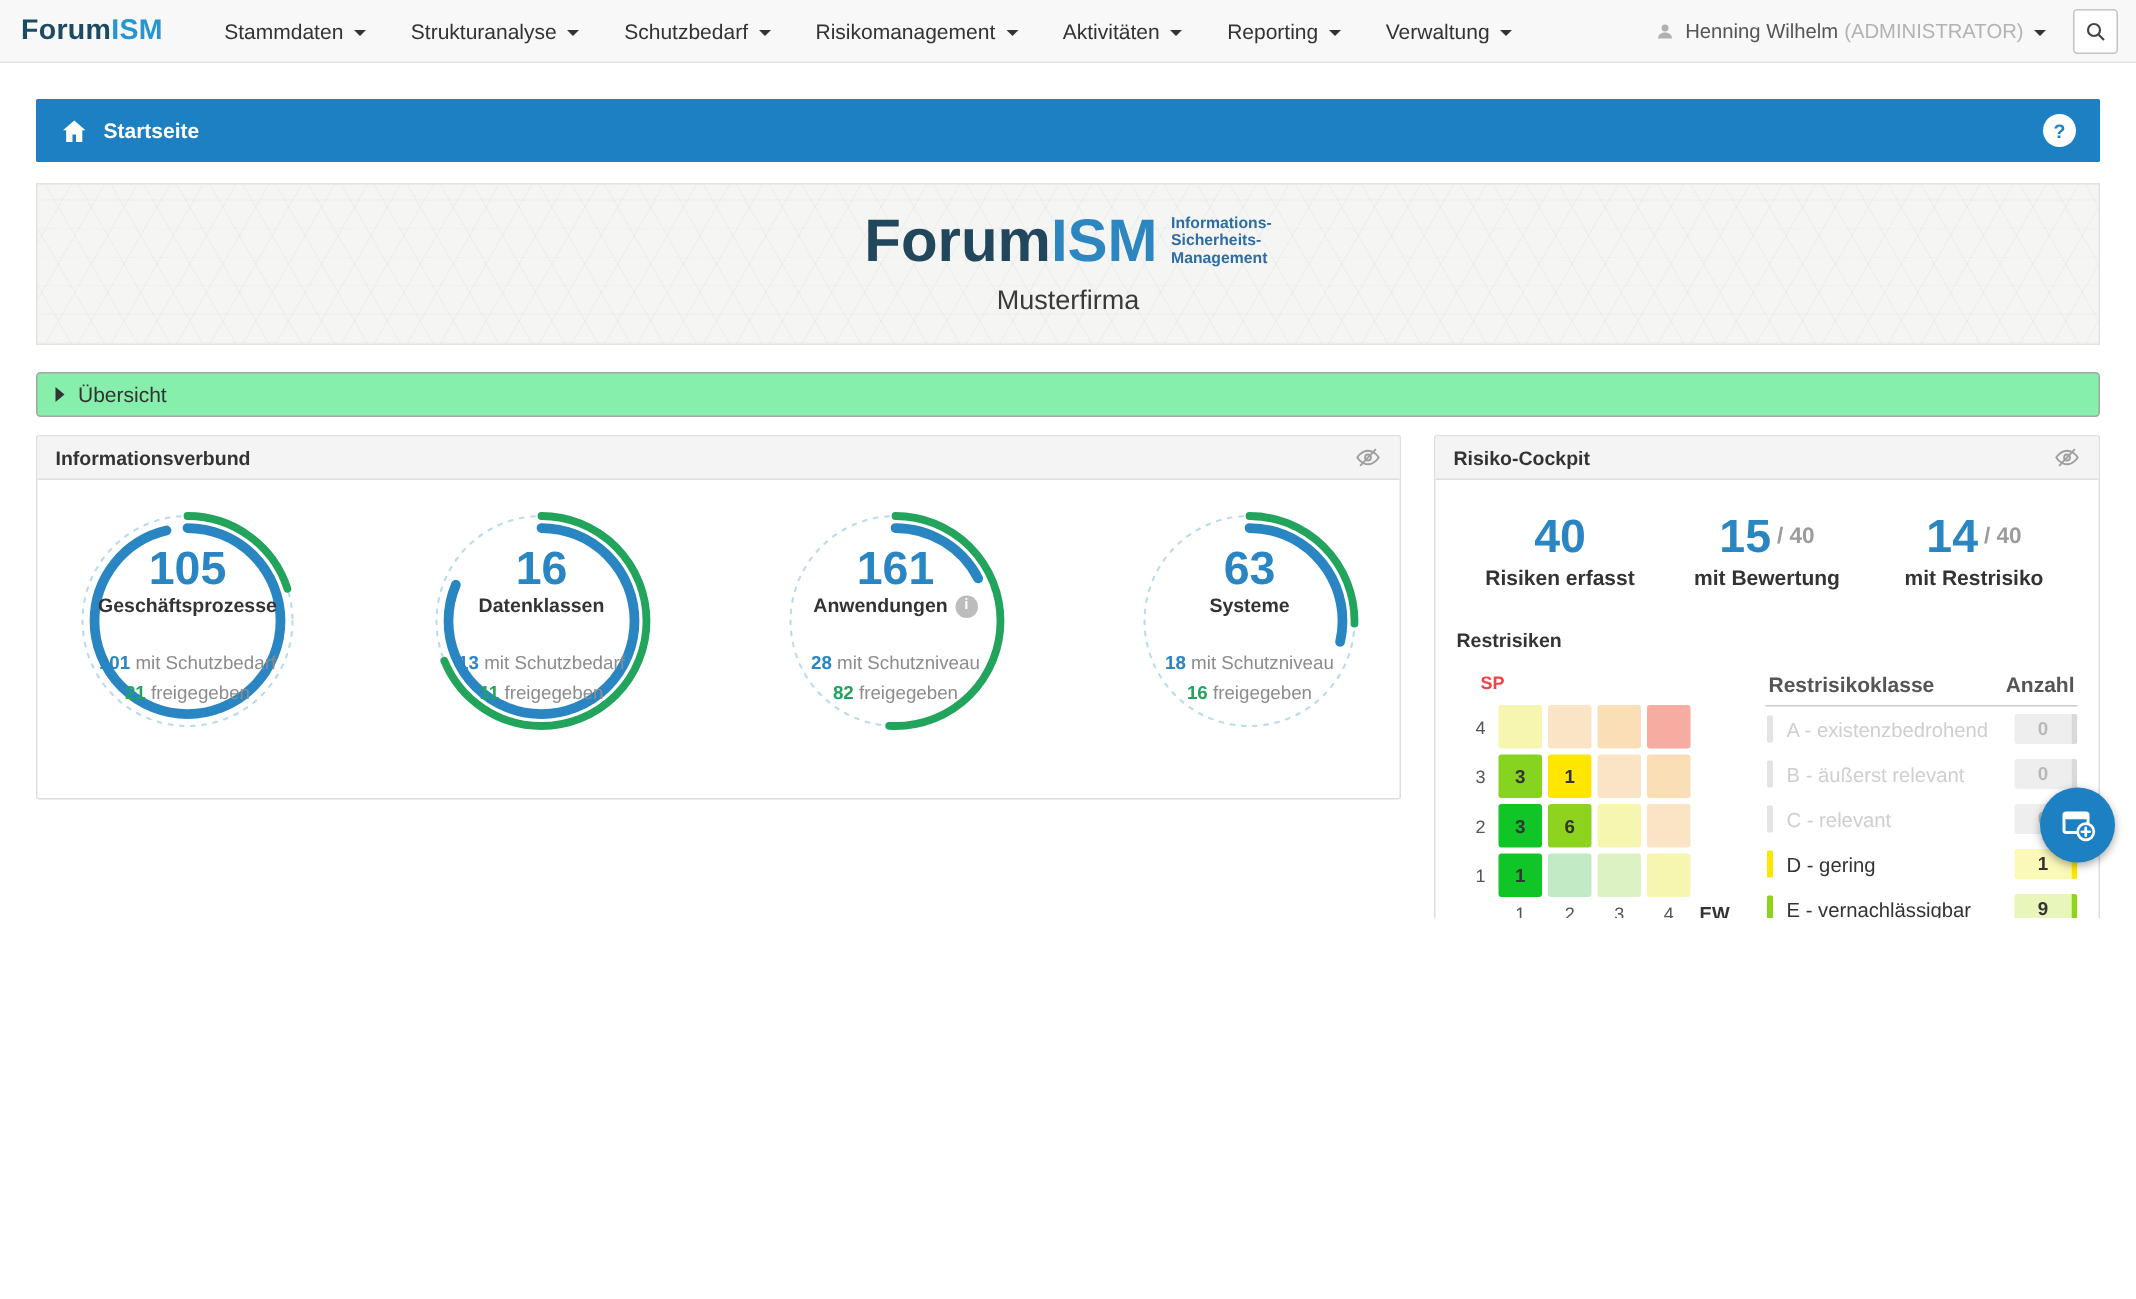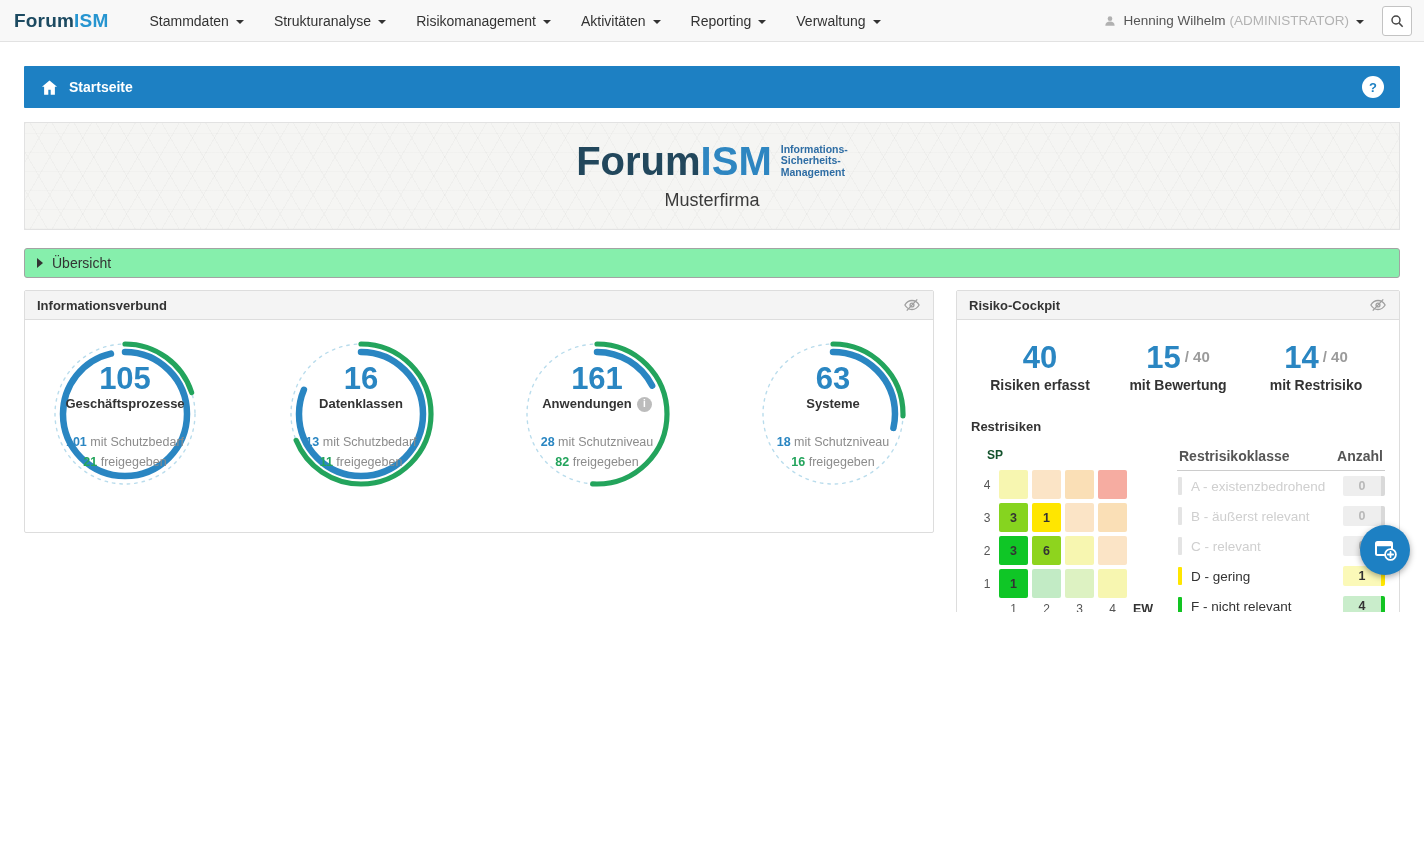--- a/index.html
+++ b/index.html
@@ -88,21 +88,21 @@
   .stats-row { display:flex; margin-top:12px; }
   .stat { flex:1; text-align:center; }
   .stat-value { font-size:31px; font-weight:bold; color:#2a86c2; line-height:32px; }
   .stat-suffix { font-size:15px; font-weight:bold; color:#9b9b9b; margin-left:4px; vertical-align:6px; }
   .stat-label { font-size:14px; font-weight:bold; color:#333; margin-top:3px; }
 
   .matrix-title { margin-top:26px; font-size:13px; font-weight:bold; color:#333; }
   .cockpit-flex { display:flex; margin-top:6px; }
 
   .matrix-wrap { width:196px; }
-  .sp-label { font-size:12px; font-weight:bold; color:#14532d; margin:8px 0 8px 16px; }
+  .sp-label { font-size:12px; font-weight:bold; color:#ef4444; margin:8px 0 8px 16px; }
   .matrix { display:grid; grid-template-columns:16px repeat(4,29px) 30px; gap:4px; margin-left:8px; align-items:center; }
   .m-rowlabel { font-size:12px; color:#555; text-align:center; }
   .m-cell { width:29px; height:29px; border-radius:2px; display:flex; align-items:center; justify-content:center;
             font-size:12.5px; font-weight:bold; color:#333; }
   .m-collabel { font-size:12px; color:#555; text-align:center; }
   .m-xaxis { font-size:12.5px; font-weight:bold; color:#333; text-align:left; padding-left:2px; }
 
   .risk-table { flex:1; margin-left:10px; margin-top:6px; }
   .rt-head { display:flex; justify-content:space-between; font-size:14px; font-weight:bold; color:#555;
              border-bottom:1px solid #ccc; padding:2px 2px 6px; }
@@ -130,20 +130,24 @@
     <div class="brand">
       <span class="p1">Forum</span><span class="p2">ISM</span>
     </div>
     <div class="nav-items" id="nav-items">
         <div class="nav-item">
           <span>Stammdaten</span>
           <span class="caret"></span>
         </div>
         <div class="nav-item">
           <span>Strukturanalyse</span>
+          <span class="caret"></span>
+        </div>
+        <div class="nav-item">
+          <span>Schutzbedarf</span>
           <span class="caret"></span>
         </div>
         <div class="nav-item">
           <span>Risikomanagement</span>
           <span class="caret"></span>
         </div>
         <div class="nav-item">
           <span>Aktivitäten</span>
           <span class="caret"></span>
         </div>
@@ -370,20 +374,25 @@
                     <span class="rt-bar" style="background: rgb(228, 228, 228);"></span>
                     <span class="rt-label">C - relevant</span>
                     <span class="rt-badge" style="background: rgb(238, 238, 238); border-right: 4px solid rgb(217, 217, 217);">0</span>
                   </div>
                   <div class="rt-row">
                     <span class="rt-bar" style="background: rgb(255, 230, 0);"></span>
                     <span class="rt-label">D - gering</span>
                     <span class="rt-badge" style="background: rgb(251, 249, 184); border-right: 4px solid rgb(255, 230, 0);">1</span>
                   </div>
                   <div class="rt-row">
+                    <span class="rt-bar" style="background: rgb(142, 212, 30);"></span>
+                    <span class="rt-label">E - vernachlässigbar</span>
+                    <span class="rt-badge" style="background: rgb(232, 245, 187); border-right: 4px solid rgb(142, 212, 30);">9</span>
+                  </div>
+                  <div class="rt-row">
                     <span class="rt-bar" style="background: rgb(18, 196, 34);"></span>
                     <span class="rt-label">F - nicht relevant</span>
                     <span class="rt-badge" style="background: rgb(201, 237, 203); border-right: 4px solid rgb(18, 196, 34);">4</span>
                   </div>
                 </div>
             </div>
           </div>
         </div>
       </div>
 

